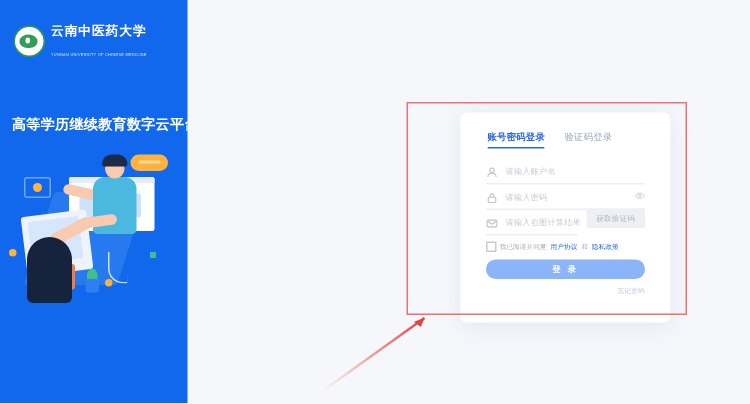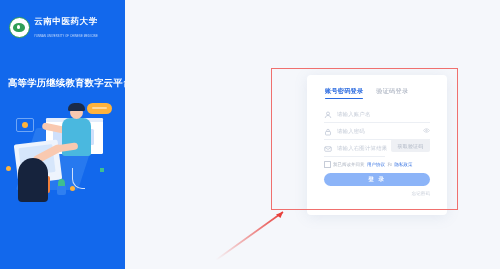--- a/index.html
+++ b/index.html
@@ -23,21 +23,21 @@
   }
   .logo-emblem:before{
     content:"";position:absolute;left:3px;top:4.5px;width:12px;height:9px;
     border-radius:50% 50% 45% 45%;
     background:#2f9f57;
   }
   .logo-emblem:after{
     content:"";position:absolute;left:7px;top:7px;width:3.4px;height:3.4px;
     border-radius:50%;background:#fff;
   }
-  .logo-textblock{display:flex;flex-direction:column;gap:9px;align-items:flex-end;}
+  .logo-textblock{display:flex;flex-direction:column;gap:9px;}
   .logo-cn{
     font-size:8.5px;color:#ffffff;font-weight:bold;letter-spacing:.6px;
     line-height:9px;white-space:nowrap;
     font-family:"DejaVu Serif","Liberation Serif",serif;
   }
   .logo-en{
     font-size:2.6px;color:#cfe0fb;letter-spacing:.18px;line-height:3.4px;
     white-space:nowrap;transform:scaleY(1.1);transform-origin:left top;
   }
   .brand-title{

